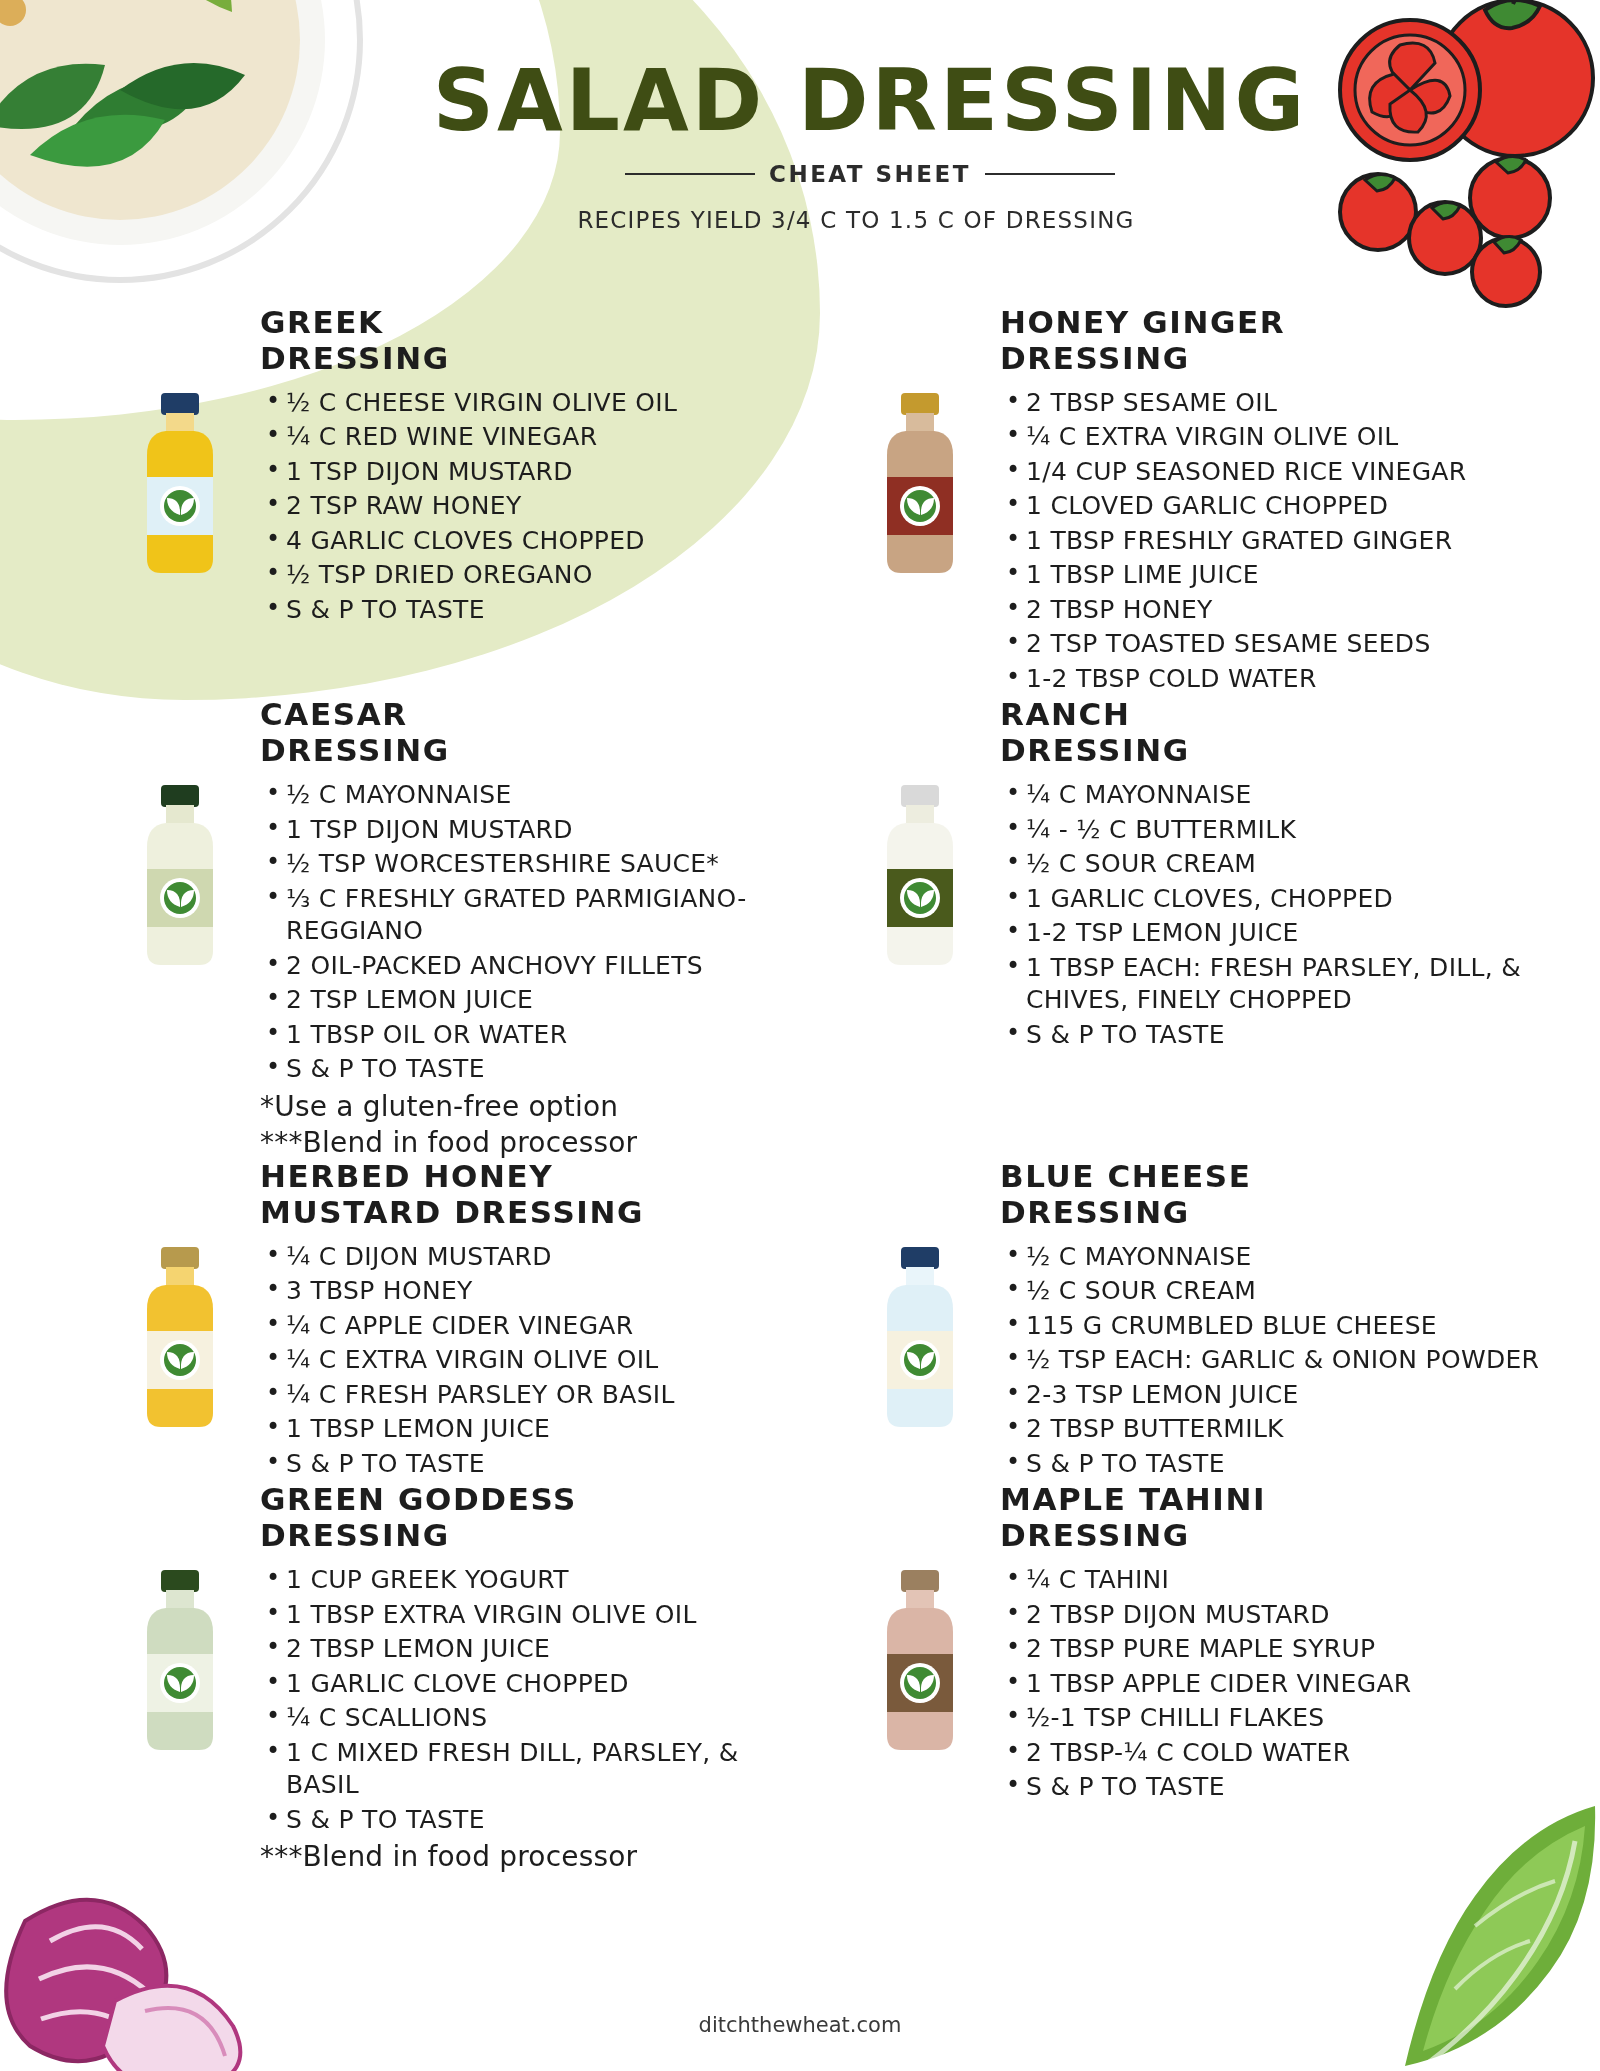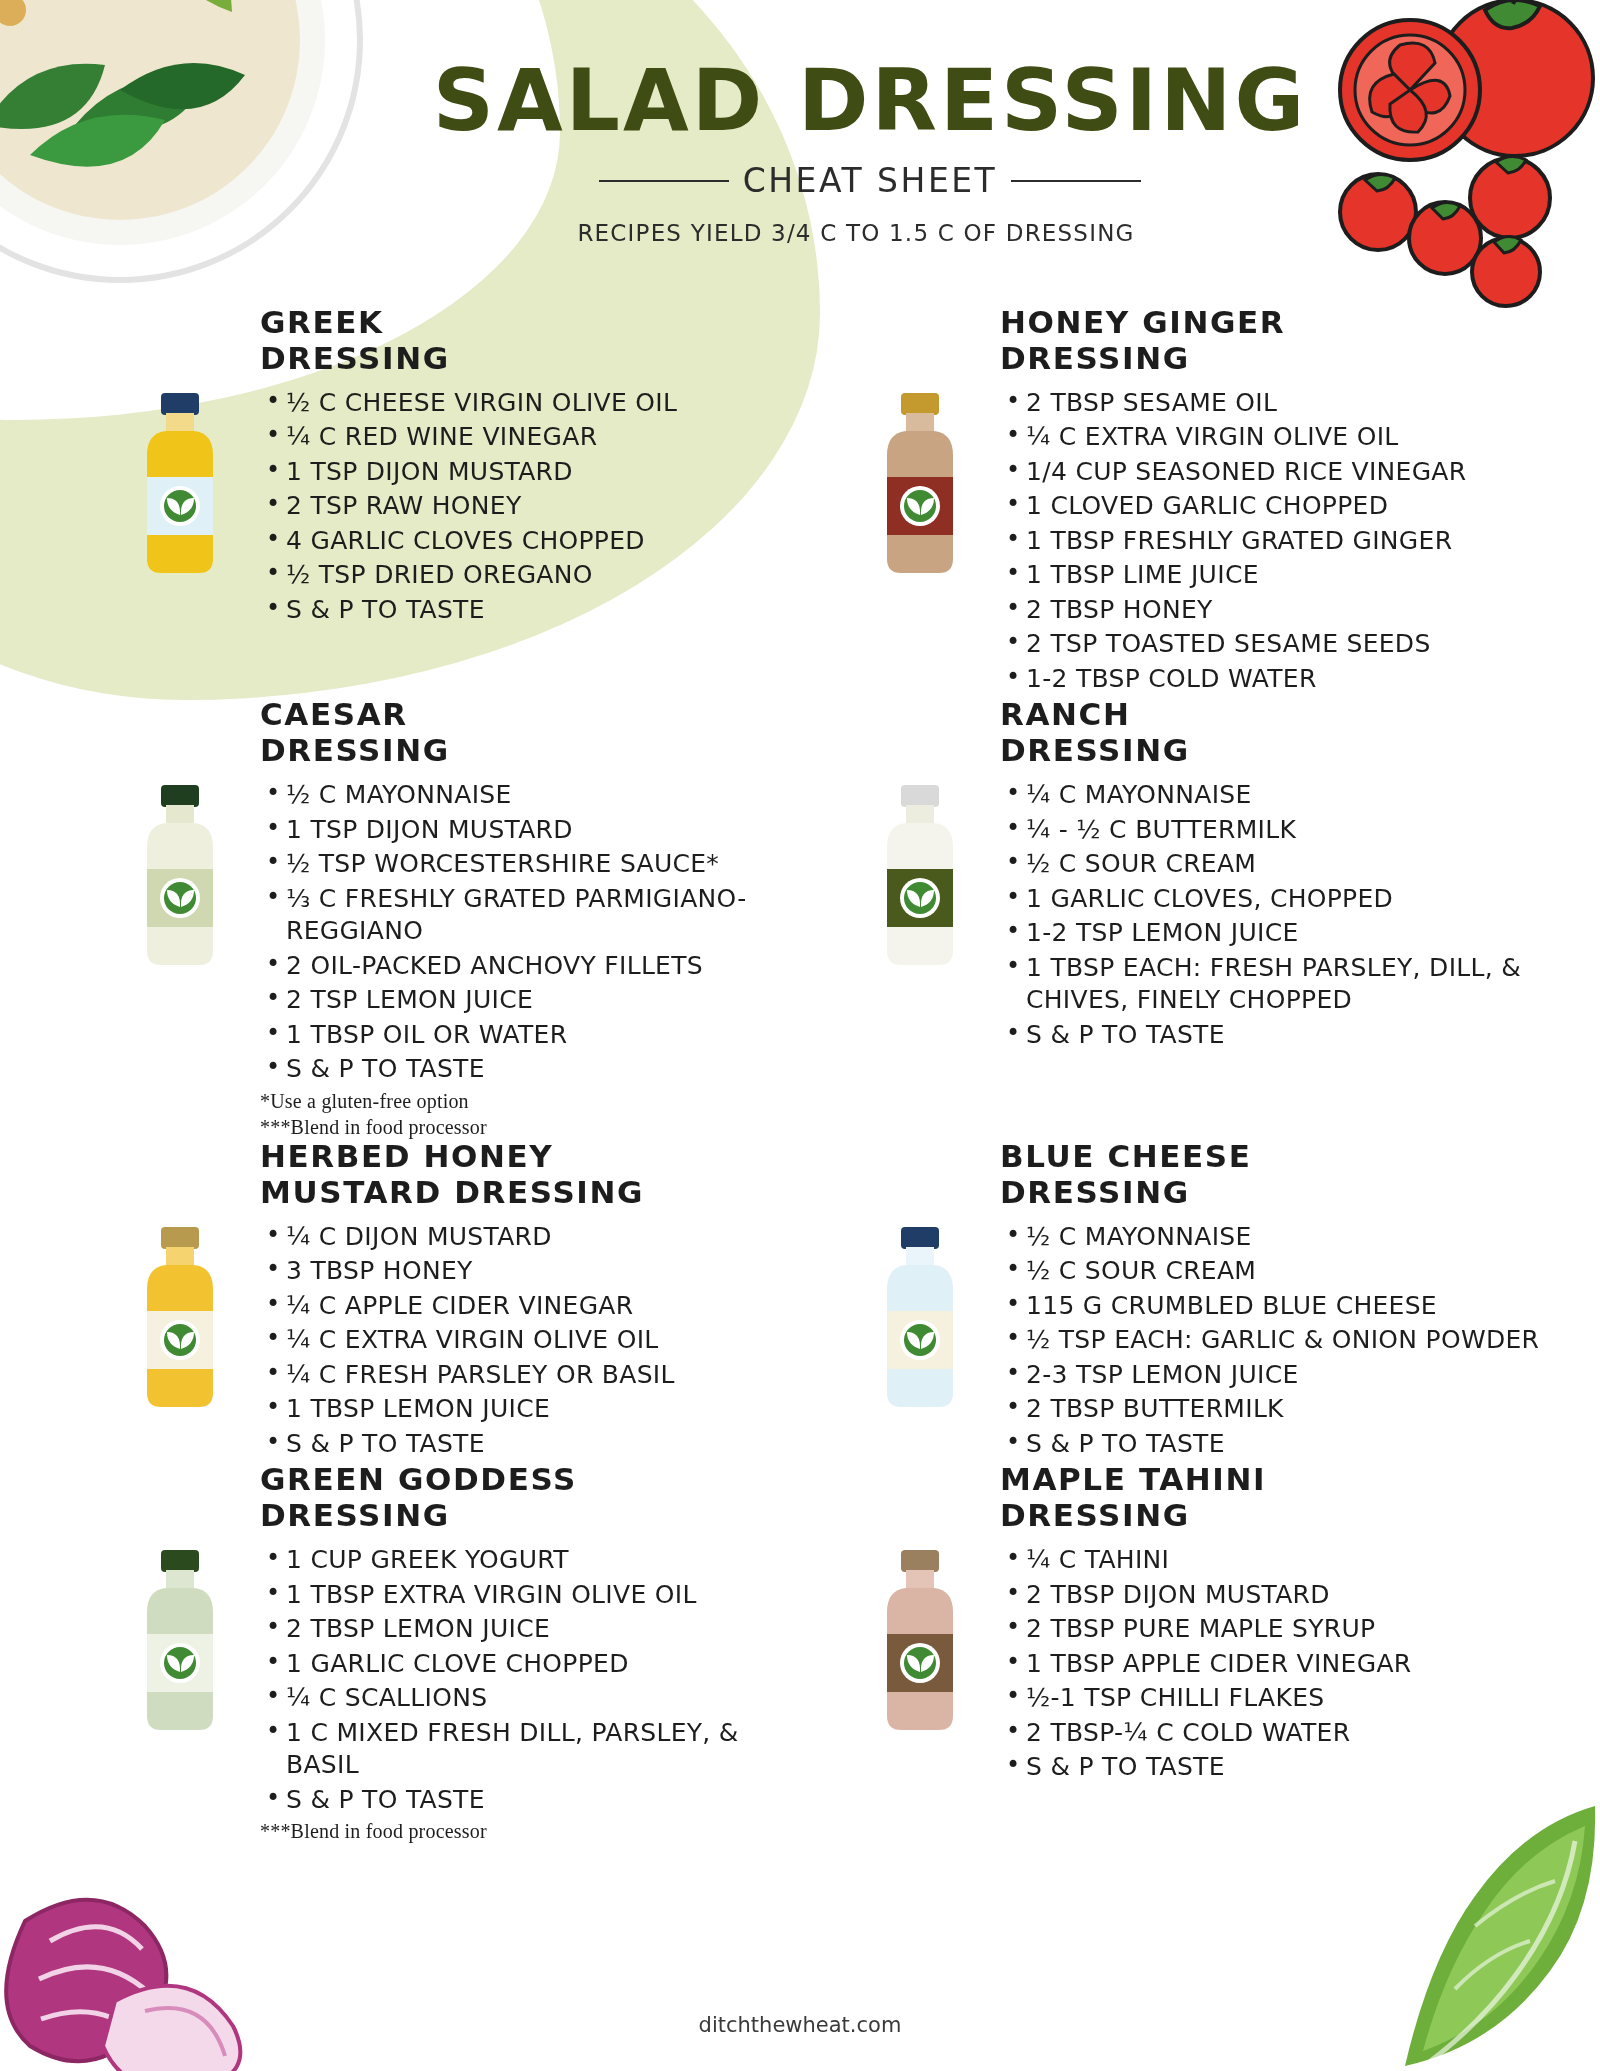--- a/index.html
+++ b/index.html
@@ -99,24 +99,24 @@
     gap: 14px;
     margin-top: 18px;
     padding-left: 140px;
   }
   .subtitle-row .rule {
     height: 2px;
     width: 130px;
     background: #2c2c2c;
   }
   .subtitle {
-    font-size: 33px;
+    font-size: 23px;
     letter-spacing: 2.5px;
     color: #2c2c2c;
-    font-weight: 400;
+    font-weight: 700;
   }
   .yield-line {
     margin-top: 20px;
     font-size: 23px;
     letter-spacing: 1.2px;
     color: #2c2c2c;
     padding-left: 112px;
   }
 
   
@@ -177,26 +177,25 @@
   }
   ul.ingredients li::before {
     content: "•";
     position: absolute;
     left: -20px;
     top: -1px;
     font-size: 24px;
     color: #1d1d1d;
   }
   .note {
-    font-size: 20px;
+    font-size: 28px;
     font-style: normal;
     color: #1d1d1d;
     margin: 3px 0 0 0;
     letter-spacing: 0.2px;
-    font-family: Liberation Serif, serif;
   }
   .notes-block { margin-top: 4px; }
 
   .footer {
     position: absolute;
     bottom: 34px;
     left: 0; right: 0;
     text-align: center;
     font-size: 21px;
     color: #3a3a3a;

